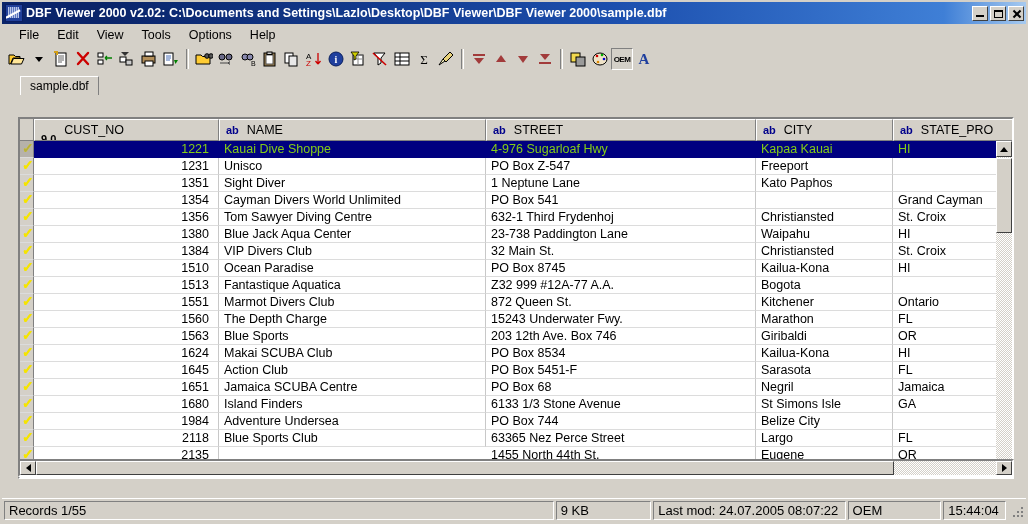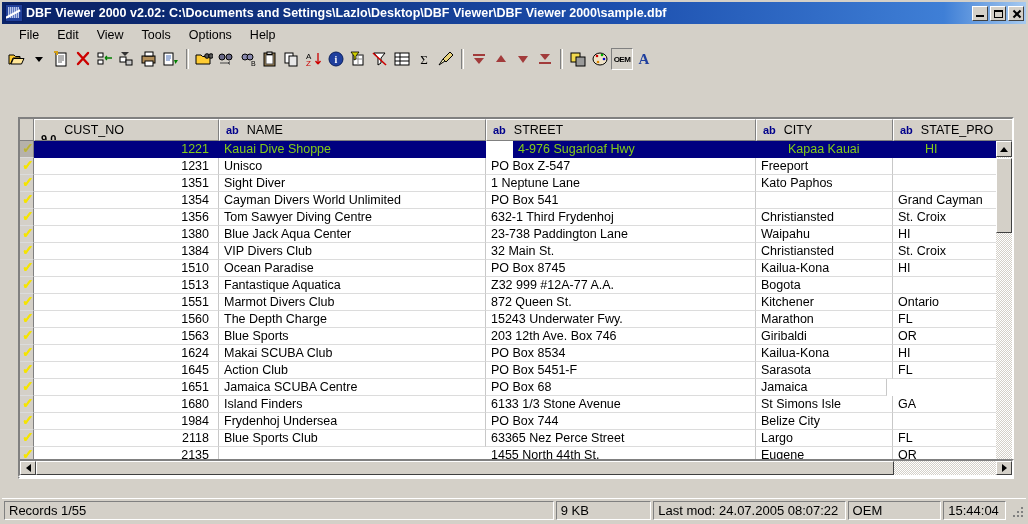--- a/index.html
+++ b/index.html
@@ -402,20 +402,26 @@
       </svg>
     </div>
     <div class="tb-btn sunken">
       <span style="font-size:8px;font-weight:bold;letter-spacing:-0.5px;">OEM</span>
     </div>
     <div class="tb-btn">
       <span style="font-size:15px;font-weight:bold;color:#1f3f9e;font-family:'Liberation Serif',serif;">A</span>
     </div>
   </div>
 
+  <div class="tabstrip">
+    <div class="tab">
+      <span>sample.dbf</span>
+    </div>
+    <div class="tab-filler"></div>
+  </div>
 
   <div class="gridwrap">
     <div class="gridinner">
       <div class="hdrrow">
         <div class="hdr-corner"></div>
 
         <div class="hdr" style="width:185px">
           <span class="tp num">9.0</span>
           <span class="nm">CUST_NO</span>
         </div>
@@ -438,21 +444,21 @@
       </div>
 
       <div class="bodyscroll">
         <div class="rows" id="rows-host">
             <div class="row sel">
               <div class="gut">
                 <span class="check">✓</span>
               </div>
               <div class="cell r" style="width: 185px;">1221</div>
               <div class="cell" style="width: 267px;">Kauai Dive Shoppe</div>
-              <div class="cell" style="width: 270px; margin-left: 27px;">4-976 Sugarloaf Hwy</div>
+              <div class="cell" style="width: 270px;">4-976 Sugarloaf Hwy</div>
               <div class="cell" style="width: 137px;">Kapaa Kauai</div>
               <div class="cell" style="width: 131px;">HI</div>
             </div>
             <div class="row">
               <div class="gut">
                 <span class="check">✓</span>
               </div>
               <div class="cell r" style="width: 185px;">1231</div>
               <div class="cell" style="width: 267px;">Unisco</div>
               <div class="cell" style="width: 270px;">PO Box Z-547</div>
@@ -579,38 +585,39 @@
               <div class="cell" style="width: 137px;">Sarasota</div>
               <div class="cell" style="width: 131px;">FL</div>
             </div>
             <div class="row">
               <div class="gut">
                 <span class="check">✓</span>
               </div>
               <div class="cell r" style="width: 185px;">1651</div>
               <div class="cell" style="width: 267px;">Jamaica SCUBA Centre</div>
               <div class="cell" style="width: 270px;">PO Box 68</div>
+              <div class="cell" style="width: 137px;">Negril</div>
               <div class="cell" style="width: 131px;">Jamaica</div>
             </div>
             <div class="row">
               <div class="gut">
                 <span class="check">✓</span>
               </div>
               <div class="cell r" style="width: 185px;">1680</div>
               <div class="cell" style="width: 267px;">Island Finders</div>
               <div class="cell" style="width: 270px;">6133 1/3 Stone Avenue</div>
               <div class="cell" style="width: 137px;">St Simons Isle</div>
               <div class="cell" style="width: 131px;">GA</div>
             </div>
             <div class="row">
               <div class="gut">
                 <span class="check">✓</span>
               </div>
               <div class="cell r" style="width: 185px;">1984</div>
-              <div class="cell" style="width: 267px;">Frydenhoj Undersea</div>
+              <div class="cell" style="width: 267px;">Adventure Undersea</div>
               <div class="cell" style="width: 270px;">PO Box 744</div>
               <div class="cell" style="width: 137px;">Belize City</div>
               <div class="cell" style="width: 131px;"></div>
             </div>
             <div class="row">
               <div class="gut">
                 <span class="check">✓</span>
               </div>
               <div class="cell r" style="width: 185px;">2118</div>
               <div class="cell" style="width: 267px;">Blue Sports Club</div>

